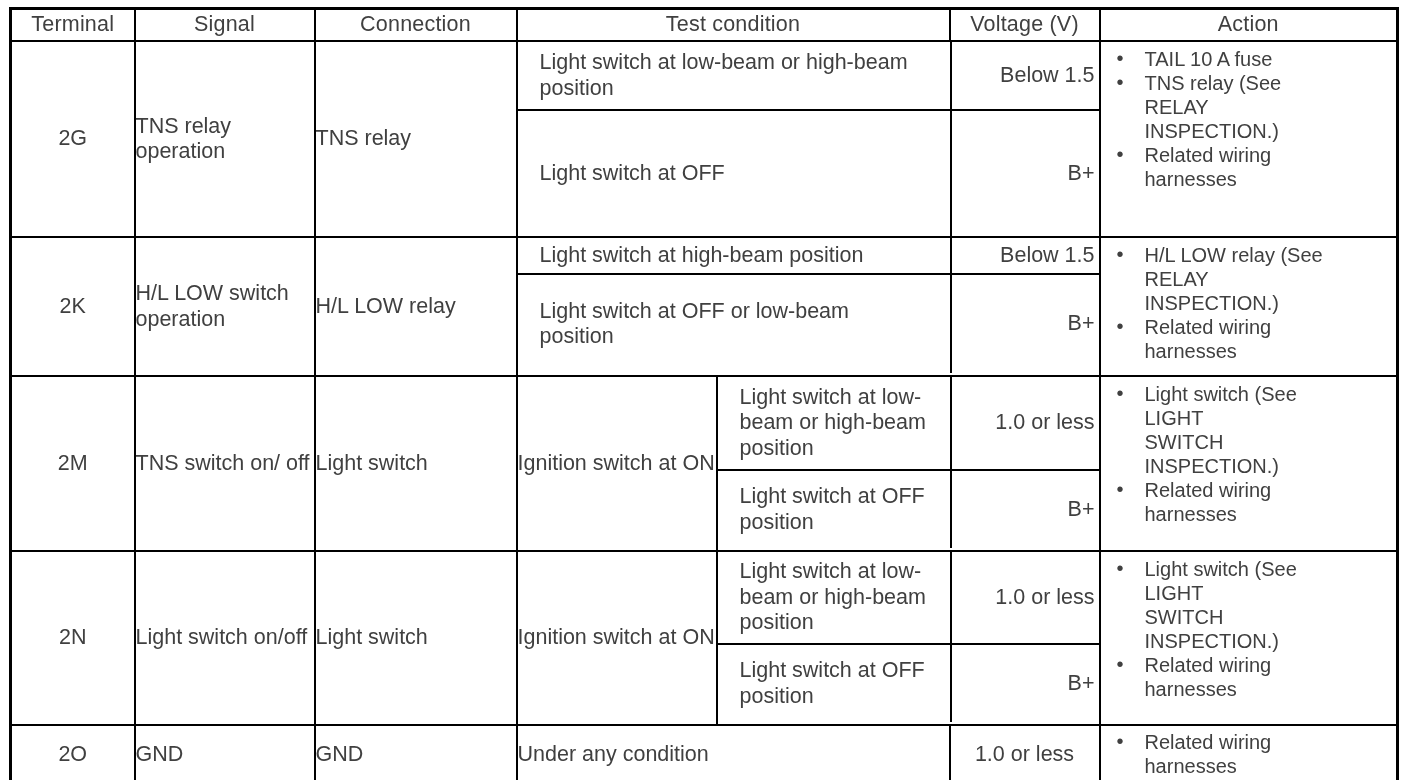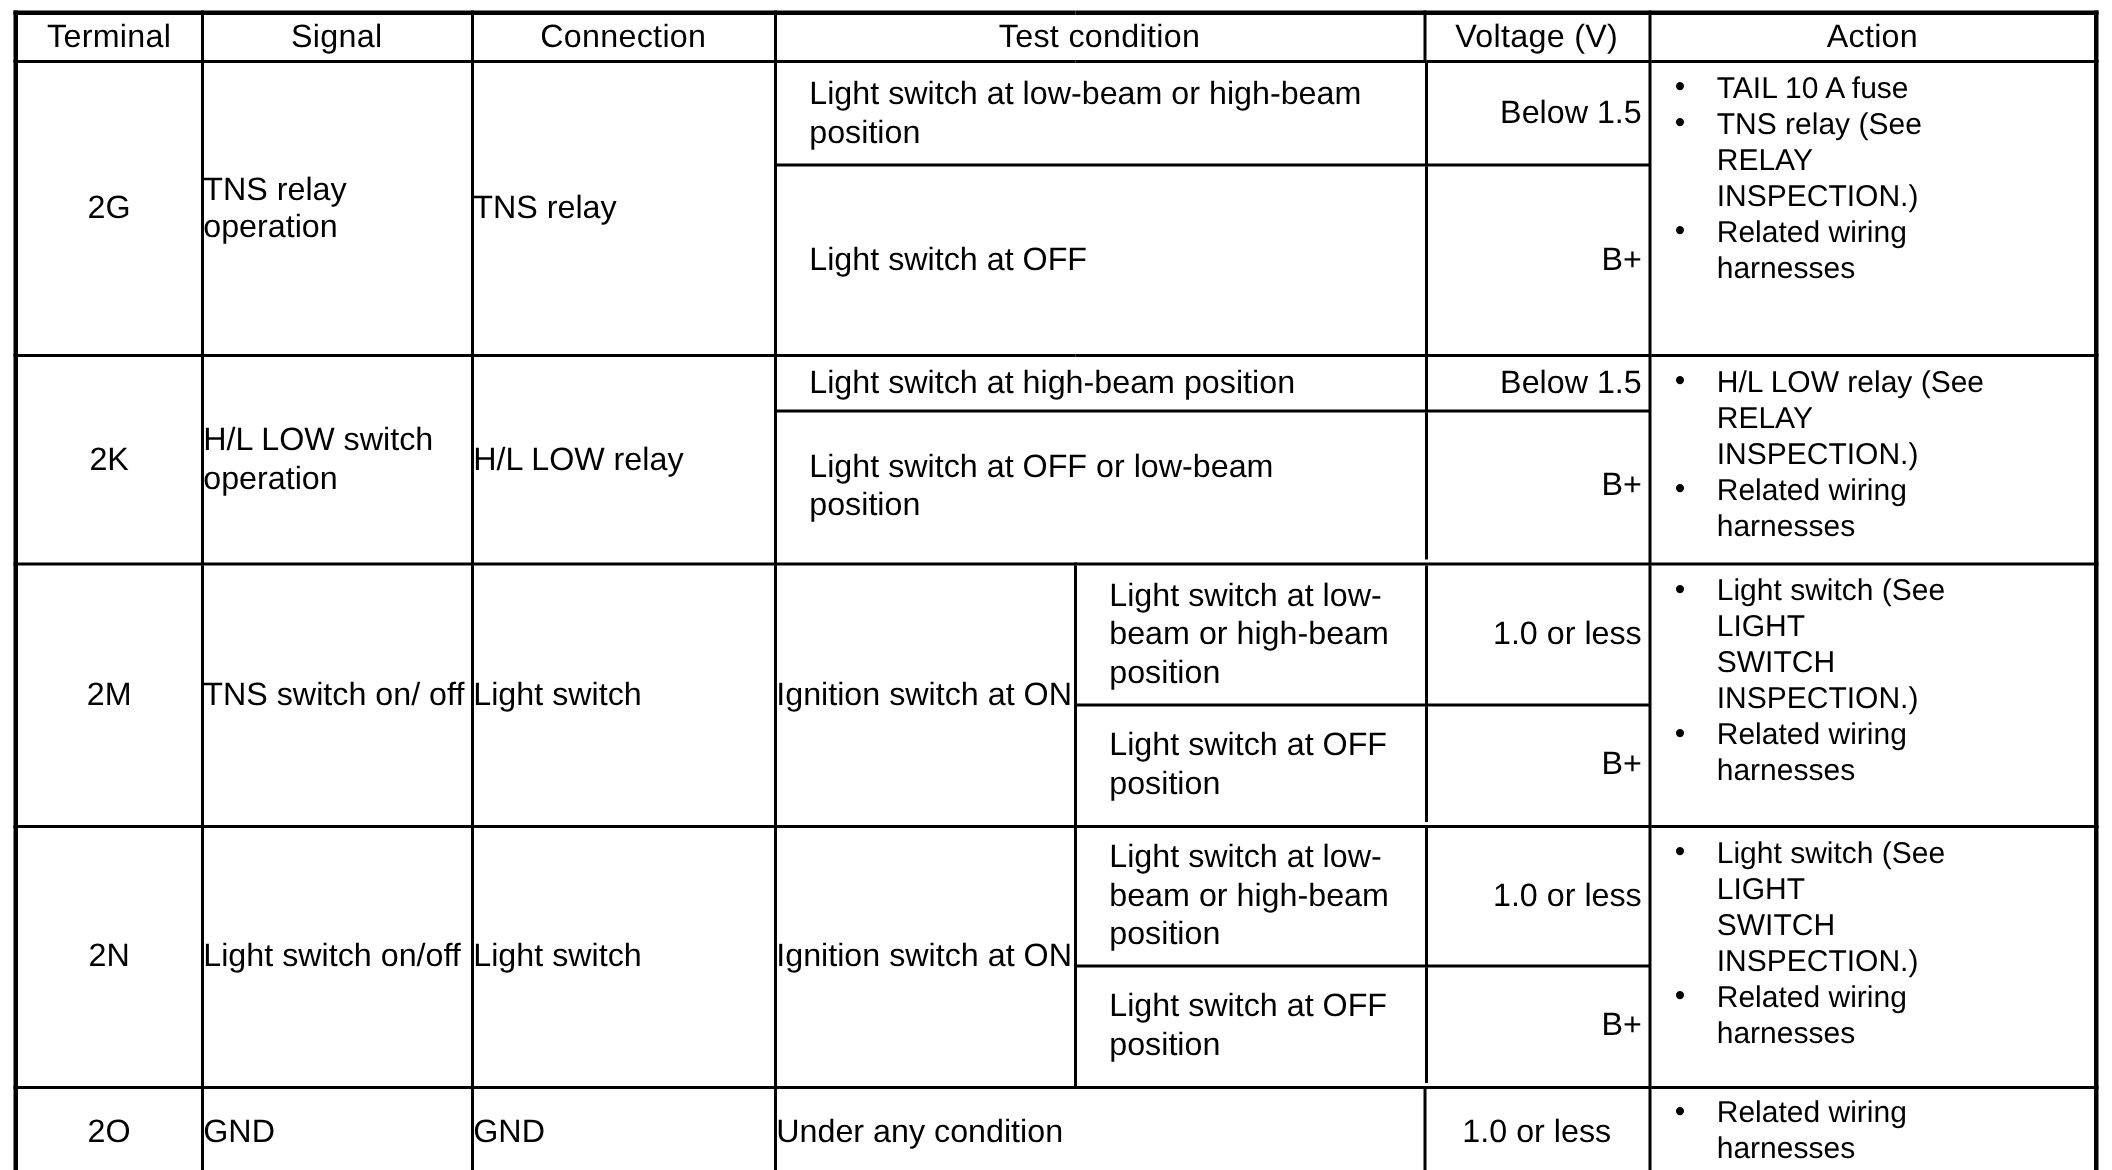--- a/index.html
+++ b/index.html
@@ -29,21 +29,21 @@
     table-layout: fixed;
     background: #ffffff;
   }
   table.spec td, table.spec th {
     border: 2px solid #000000;
     padding: 0;
     vertical-align: middle;
     font-size: 21.5px;
     line-height: 1.18;
     font-weight: normal;
-    color: #000000;
+    color: #404040;
     background: #fff;
   }
   
   table.spec {
     border: 3px solid #000;
   }
   thead th {
     text-align: center;
     font-weight: bold;
     font-size: 21px;

